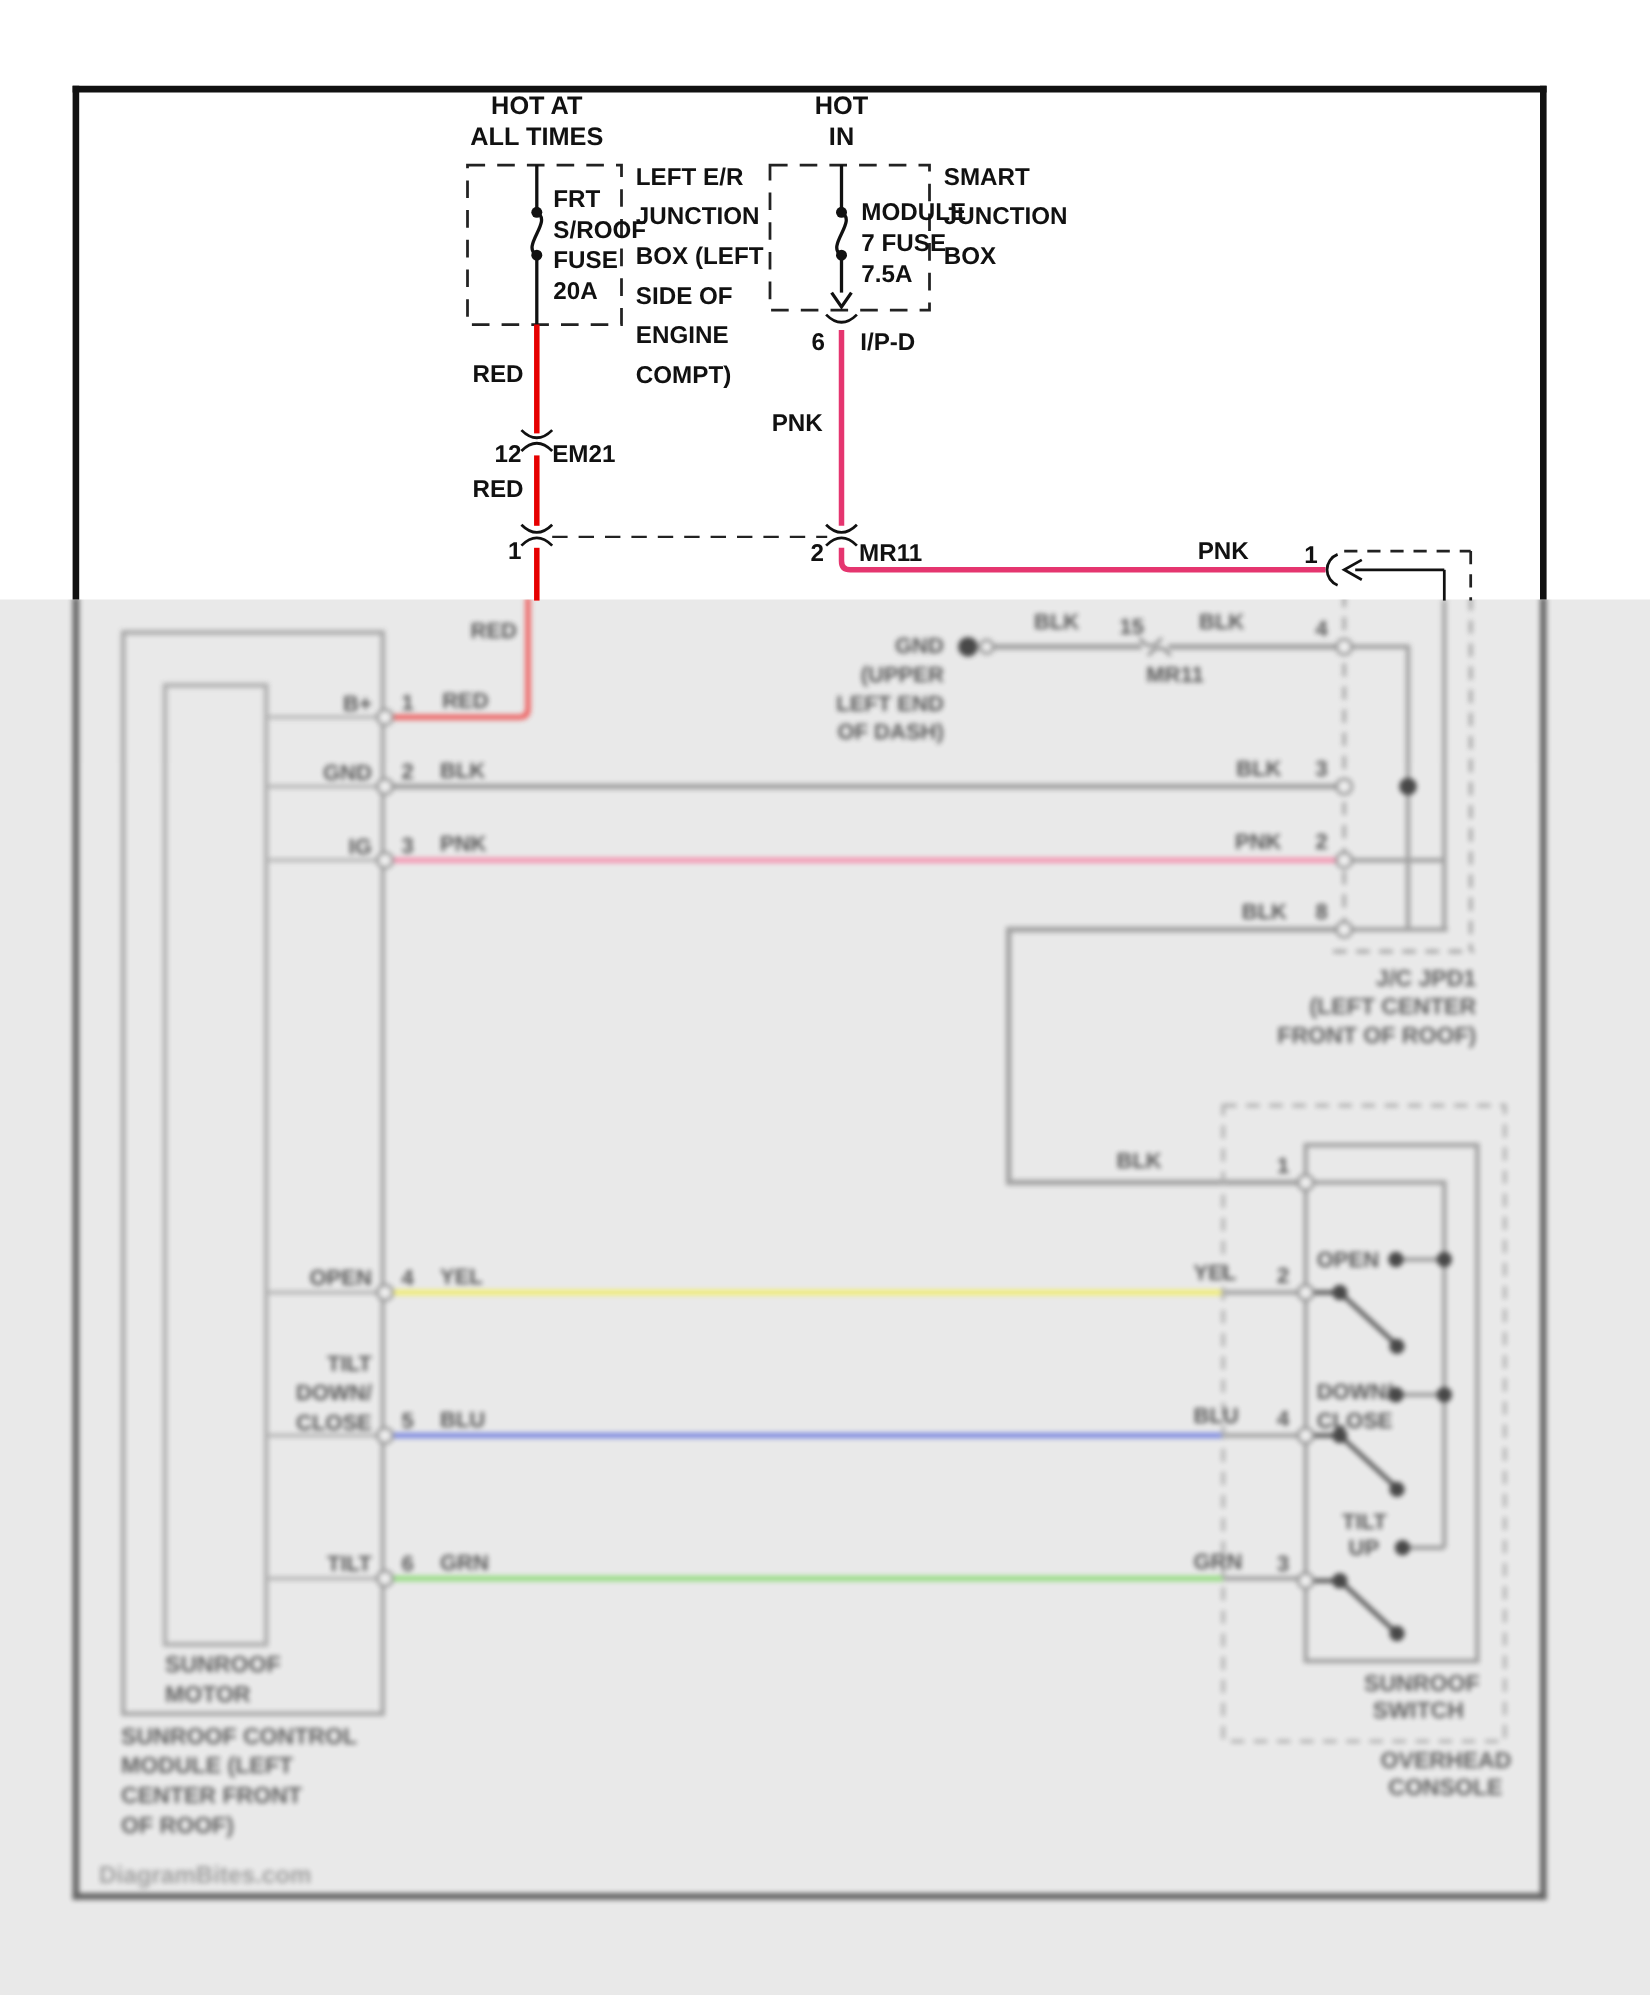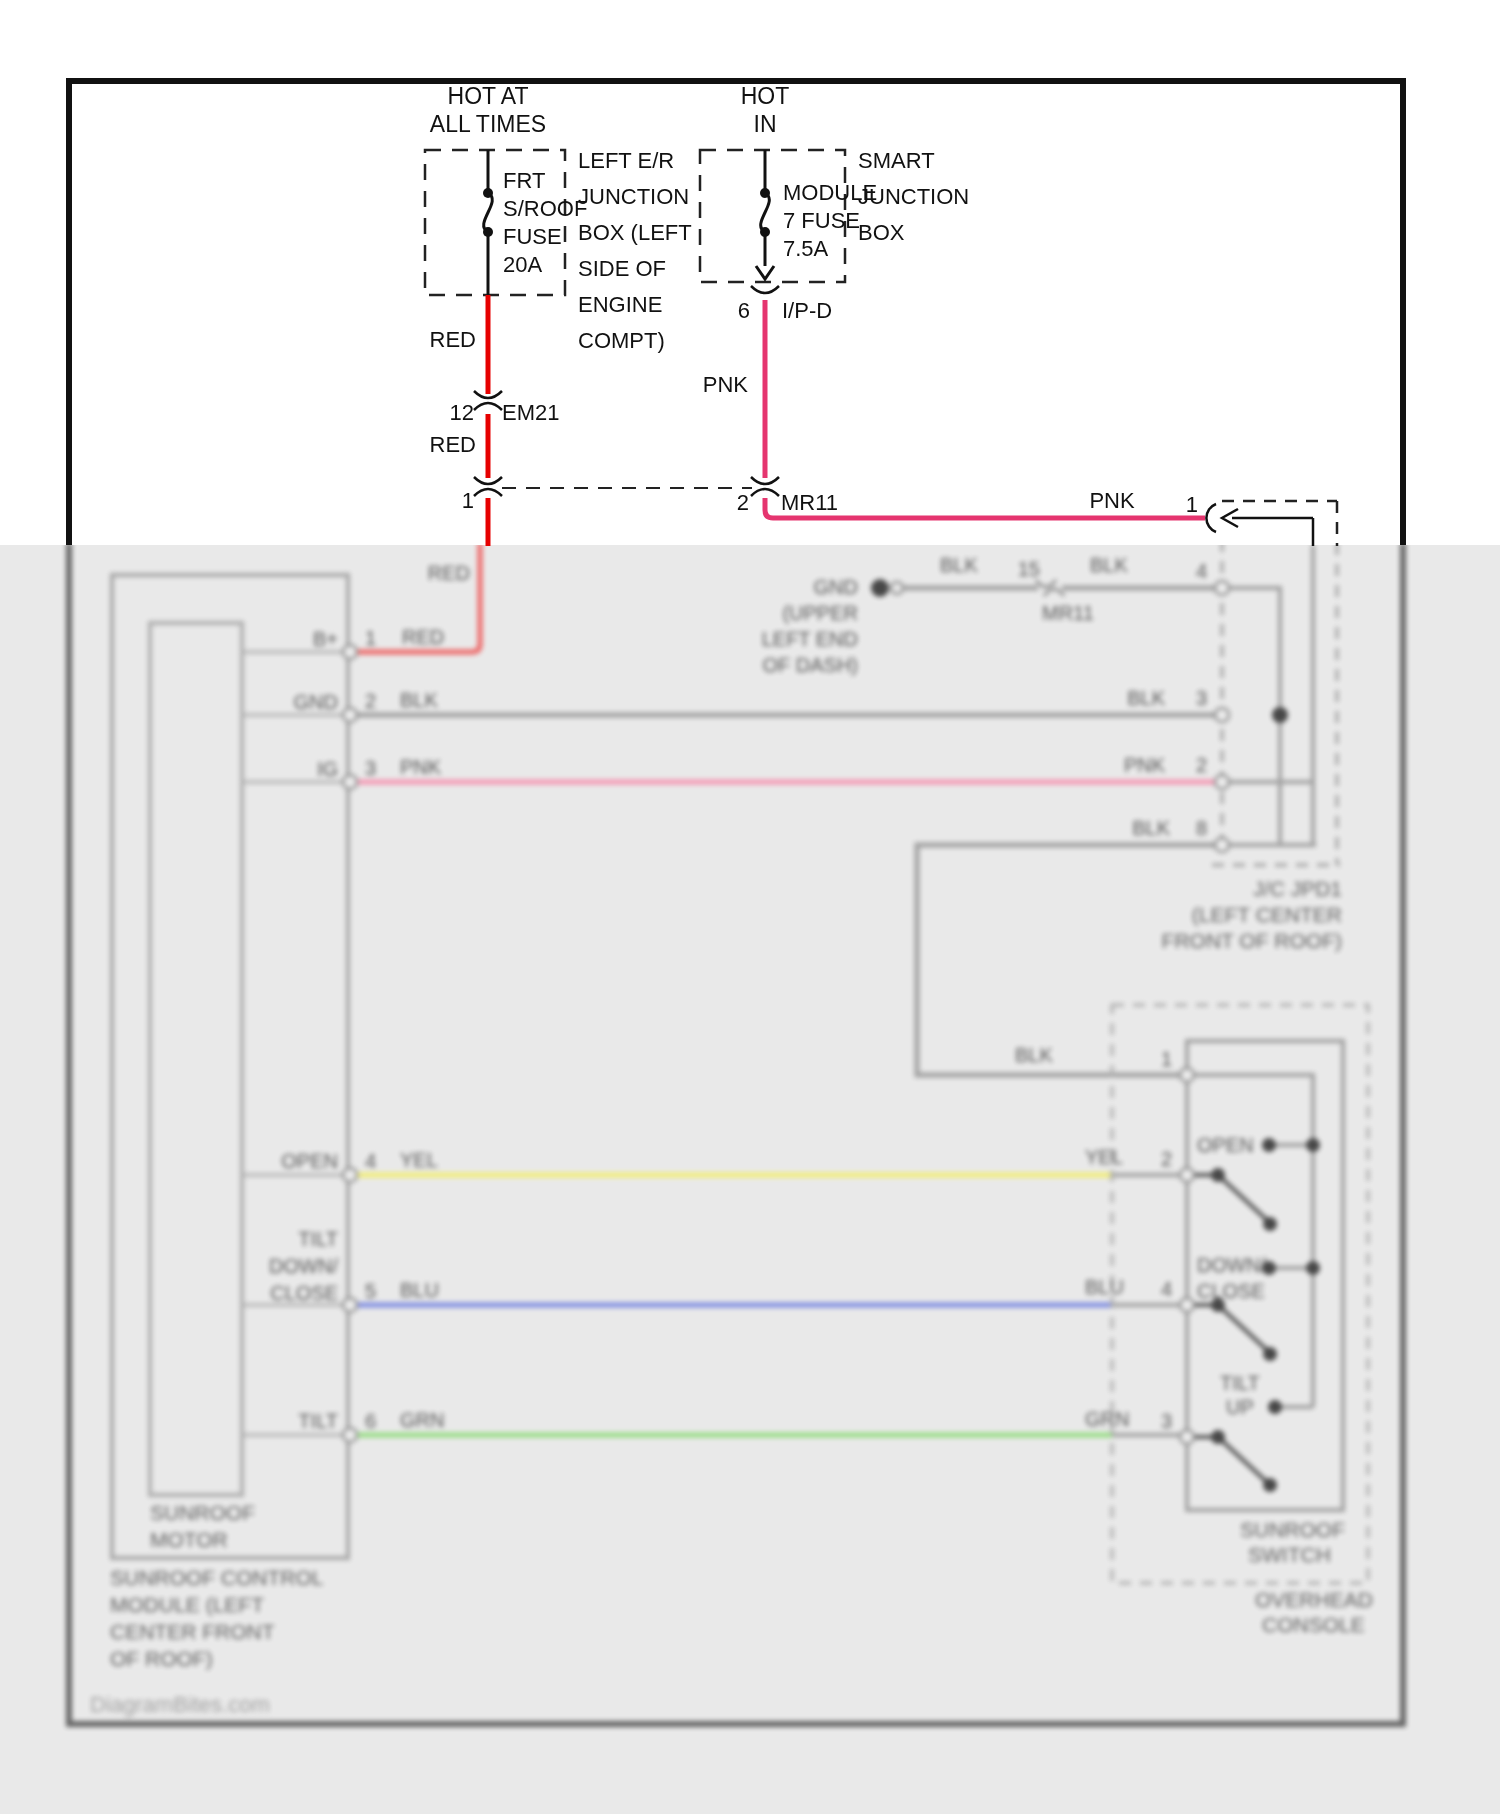--- a/index.html
+++ b/index.html
@@ -1,17 +1,17 @@
 <!DOCTYPE html>
 <html><head>
 <meta charset="utf-8">
 <style>
   html,body{margin:0;padding:0;background:#fff;}
   #page{position:relative;width:1500px;height:1814px;background:#ffffff;
-        font-family:"Liberation Sans",sans-serif;overflow:hidden;}
+        font-family:"Liberation Sans",sans-serif;overflow:hidden;font-weight:bold;}
   svg text{font-family:"Liberation Sans",sans-serif;}
   .sharp-layer{position:absolute;left:0;top:0;}
   .blur-region{position:absolute;left:0;top:545px;width:1500px;height:1269px;
                background:#e9e9e9;overflow:hidden;}
   .blur-region svg{position:absolute;left:0;top:-545px;filter:blur(2.5px);opacity:.92;}
   .t23{font-size:23px;fill:#111;}
   .t22{font-size:22px;fill:#111;}
   .bt{font-size:20px;fill:#4a4a4a;}
   .bt2{font-size:21px;fill:#555;}
 </style>

